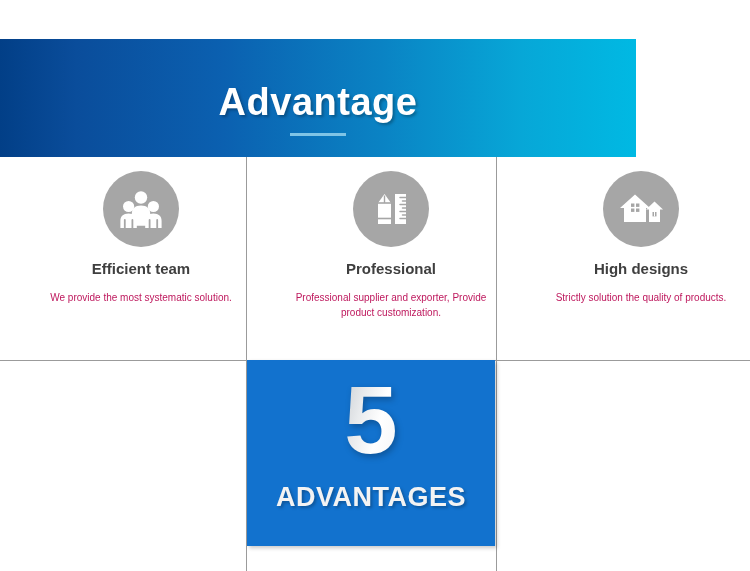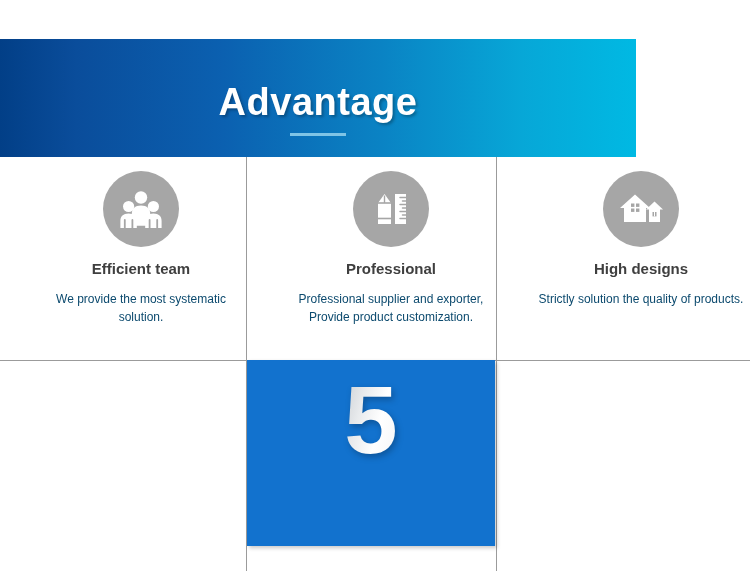--- a/index.html
+++ b/index.html
@@ -110,22 +110,22 @@
   .icon-circle svg { display: block; }
 
   .card-title {
     font-size: 15px;
     font-weight: bold;
     color: #3f3f3f;
     margin-top: 14px;
     line-height: 1.1;
   }
   .card-desc {
-    font-size: 12px;
-    color: #0c4a6e;
+    font-size: 10px;
+    color: #be185d;
     margin-top: 12px;
     line-height: 1.55;
     max-width: 215px;
   }
 
   
   #blue-tile {
     position: absolute;
     left: 247px;
     top: 203px;
@@ -259,15 +259,16 @@
           <path fill="#ffffff" d="M25 6.5 l4.3 3.9 5.6 -1.4 2.1 5.4 5.4 2.1 -1.4 5.6 3.9 4.4 -3.9 4.4 1.4 5.6 -5.4 2.1 -2.1 5.4 -5.6 -1.4 -4.3 3.9 -4.3 -3.9 -5.6 1.4 -2.1 -5.4 -5.4 -2.1 1.4 -5.6 -3.9 -4.4 3.9 -4.4 -1.4 -5.6 5.4 -2.1 2.1 -5.4 5.6 1.4 Z"></path>
           <path d="M16.5 26 L22.7 32.4 L34 19.8" fill="none" stroke="#a6a6a6" stroke-width="4.6" stroke-linecap="round" stroke-linejoin="round"></path>
         </svg>
       </div>
       <div class="card-title">R&amp;D services</div>
     </div>
   </div>
 
   <div id="blue-tile">
     <div id="blue-number">5</div>
+    <div id="blue-label">ADVANTAGES</div>
   </div>
 
 </div>
 
 </body></html>

